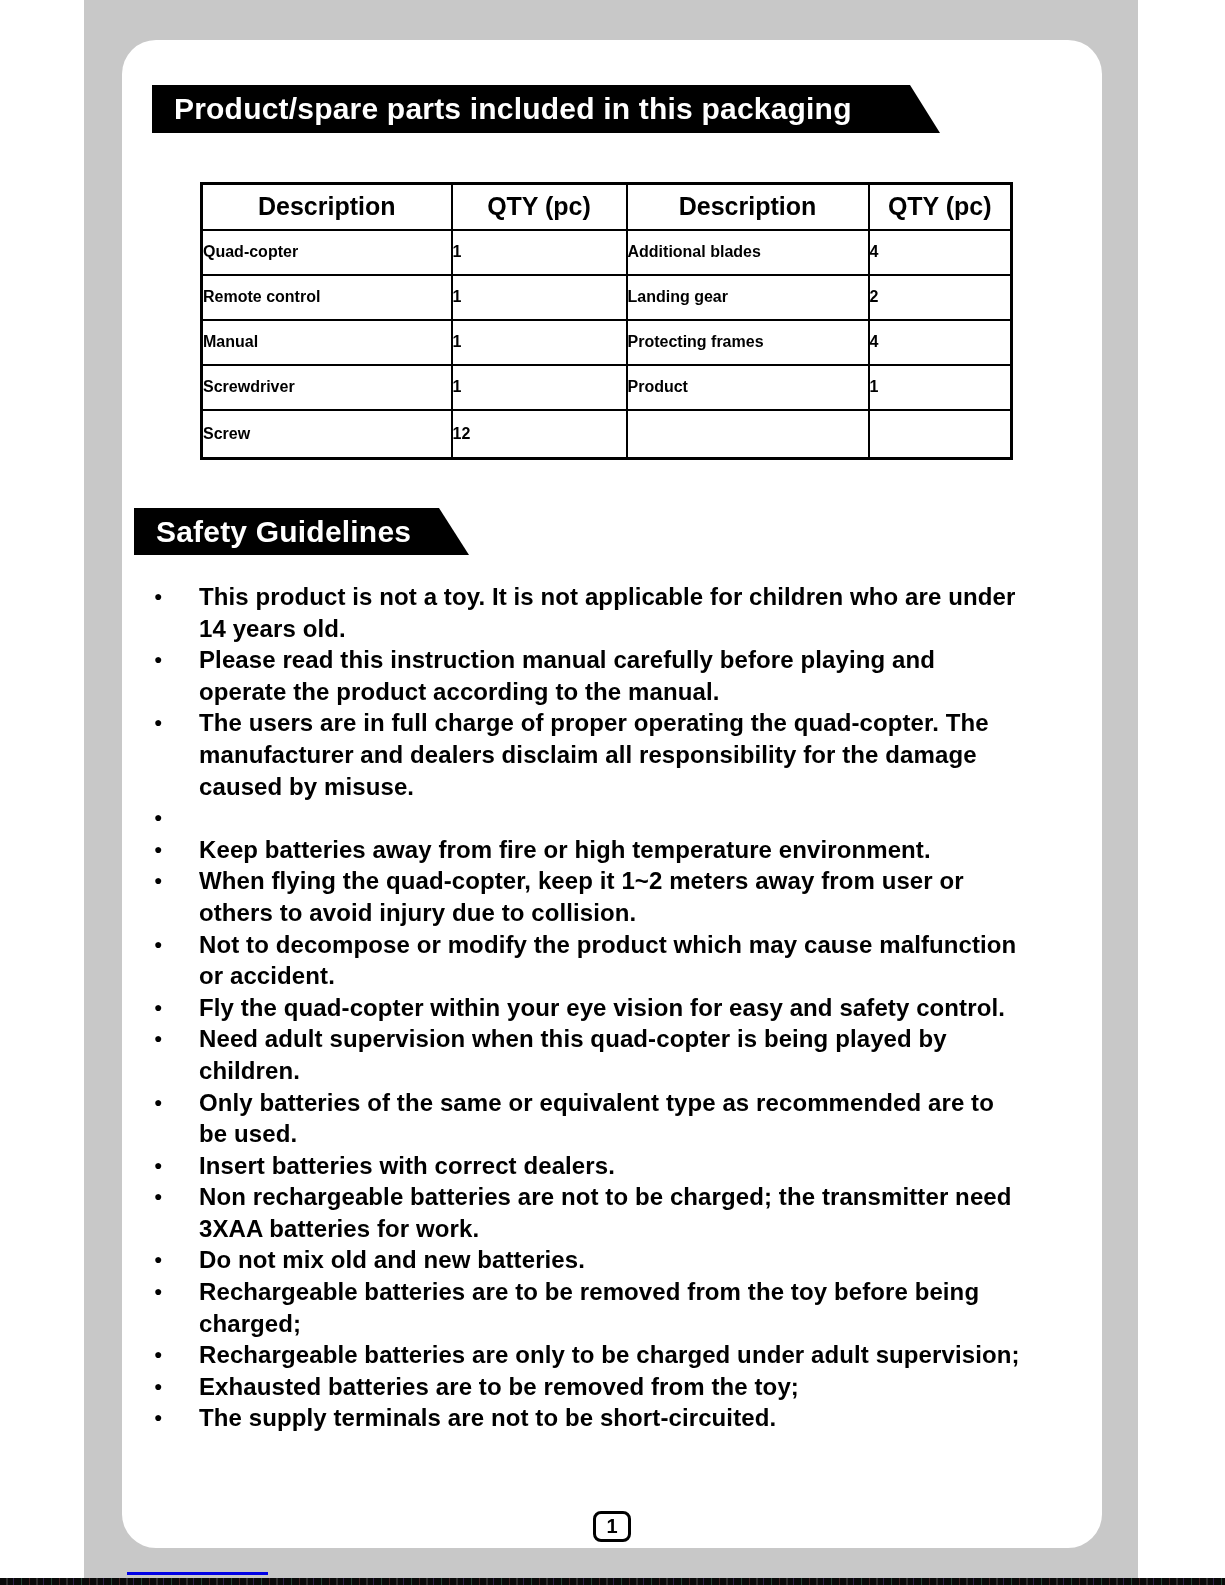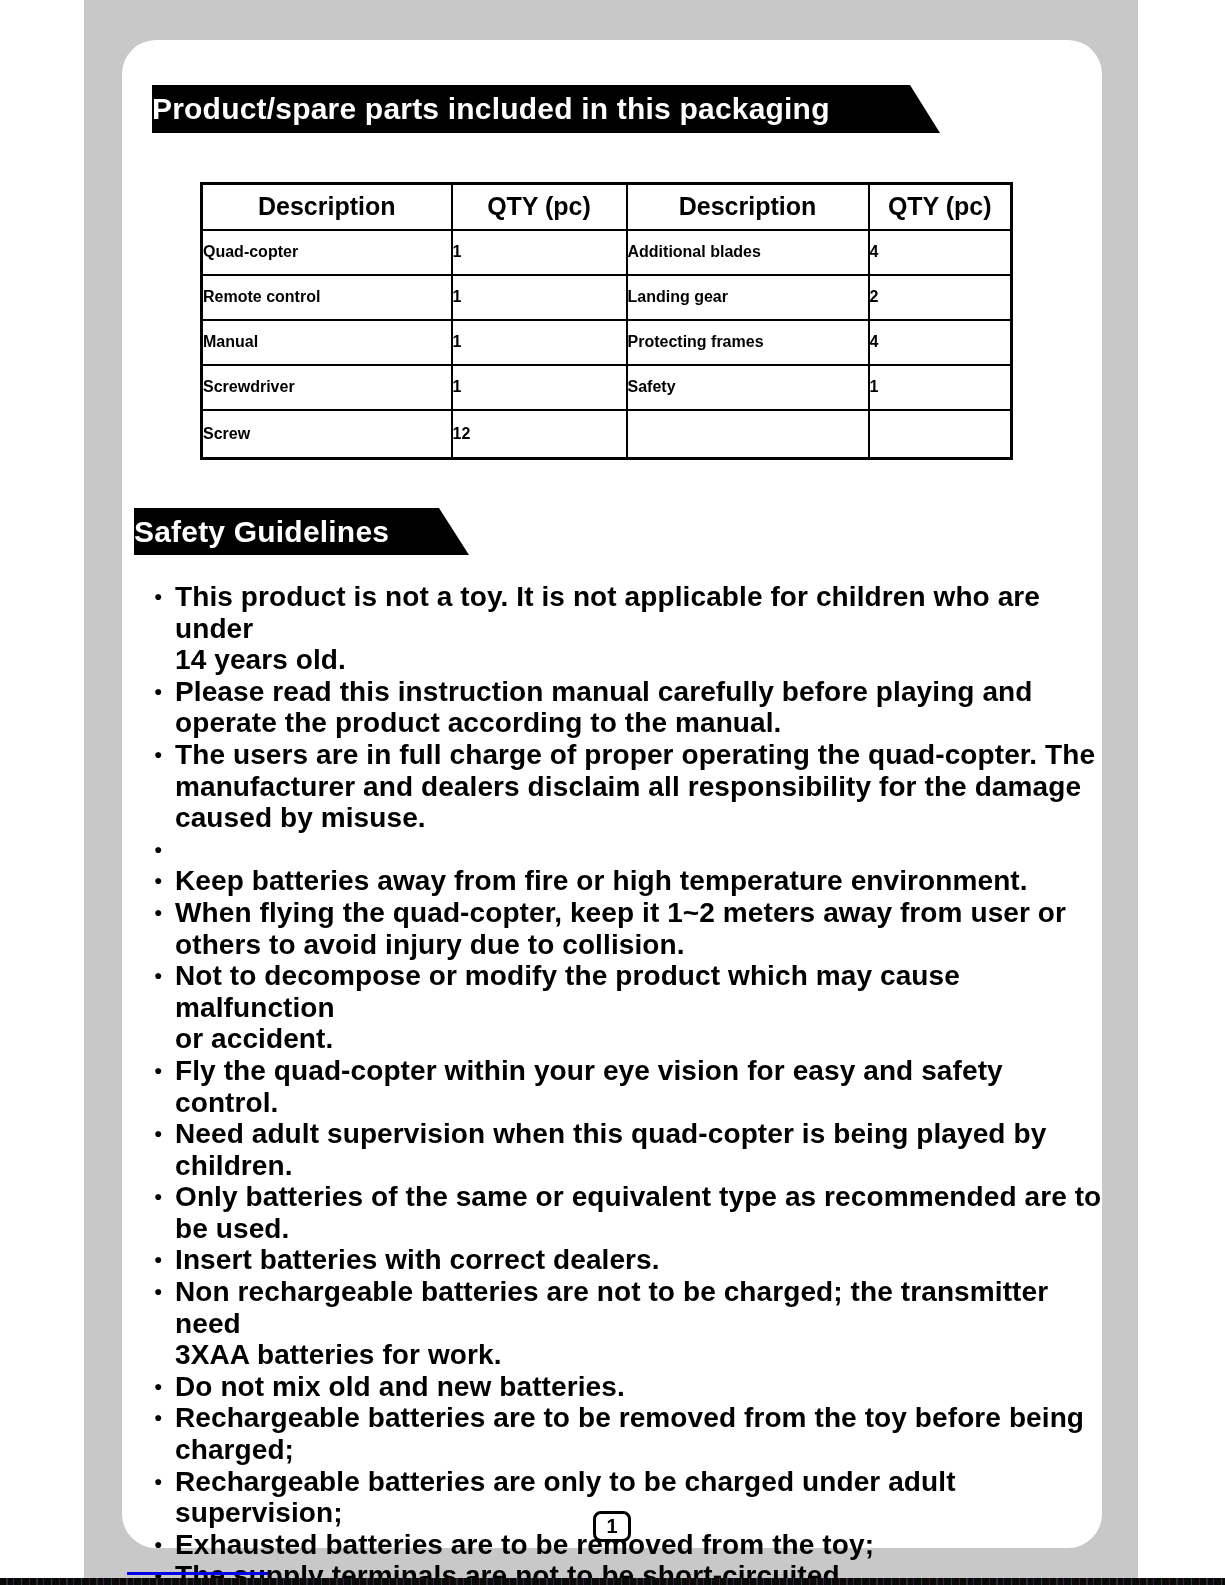--- a/index.html
+++ b/index.html
@@ -29,20 +29,21 @@
     background: #ffffff;
     border-radius: 34px;
   }
   .banner {
     position: absolute;
     background: #000000;
     color: #ffffff;
     font-size: 30px;
     display: flex;
     align-items: center;
+    padding-left: 22px;
     clip-path: polygon(0 0, calc(100% - 30px) 0, 100% 100%, 0 100%);
     letter-spacing: 0.2px;
   }
   .banner-parts {
     left: 30px; top: 45px;
     width: 788px; height: 48px;
   }
   .banner-safety {
     left: 12px; top: 468px;
     width: 335px; height: 47px;
@@ -70,24 +71,25 @@
   }
   ul.safety li { display: flex; }
   .bullet {
     width: 23px;
     flex: 0 0 23px;
     font-size: 14px;
     line-height: 31.6px;
     padding-left: 2px;
   }
   .li-text {
-    font-size: 28px;
+    font-size: 24px;
     line-height: 31.6px;
     white-space: pre-line;
     letter-spacing: 0.1px;
+    margin-left: 24px;
   }
   .page-num {
     position: absolute;
     left: 471px; top: 1471px;
     width: 38px; height: 31px;
     border: 3px solid #000;
     border-radius: 8px;
     font-size: 20px;
     line-height: 25px;
     text-align: center;
@@ -151,21 +153,21 @@
         </tr>
         <tr>
           <td>Manual</td>
           <td>1</td>
           <td>Protecting frames</td>
           <td>4</td>
         </tr>
         <tr>
           <td>Screwdriver</td>
           <td>1</td>
-          <td>Safety</td>
+          <td>Product</td>
           <td>1</td>
         </tr>
         <tr class="last">
           <td>Screw</td>
           <td>12</td>
           <td></td>
           <td></td>
         </tr>
       </tbody>
     </table>

